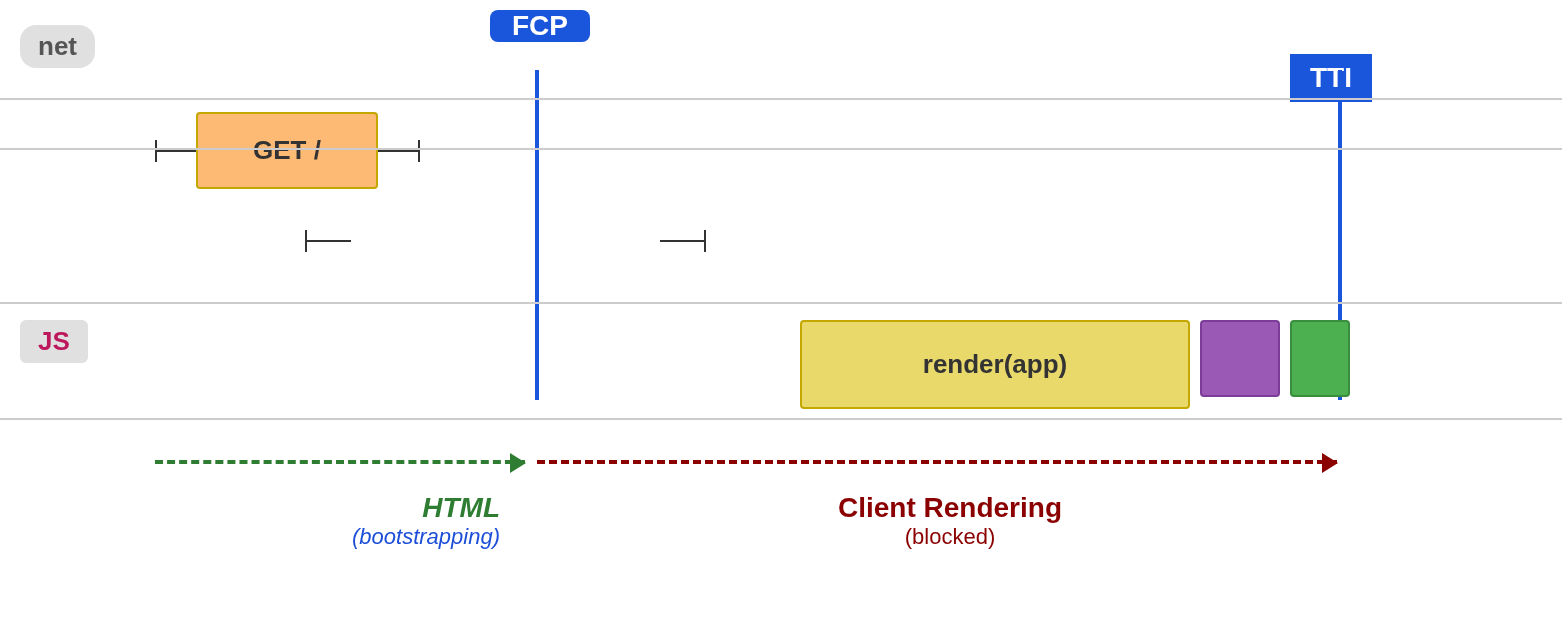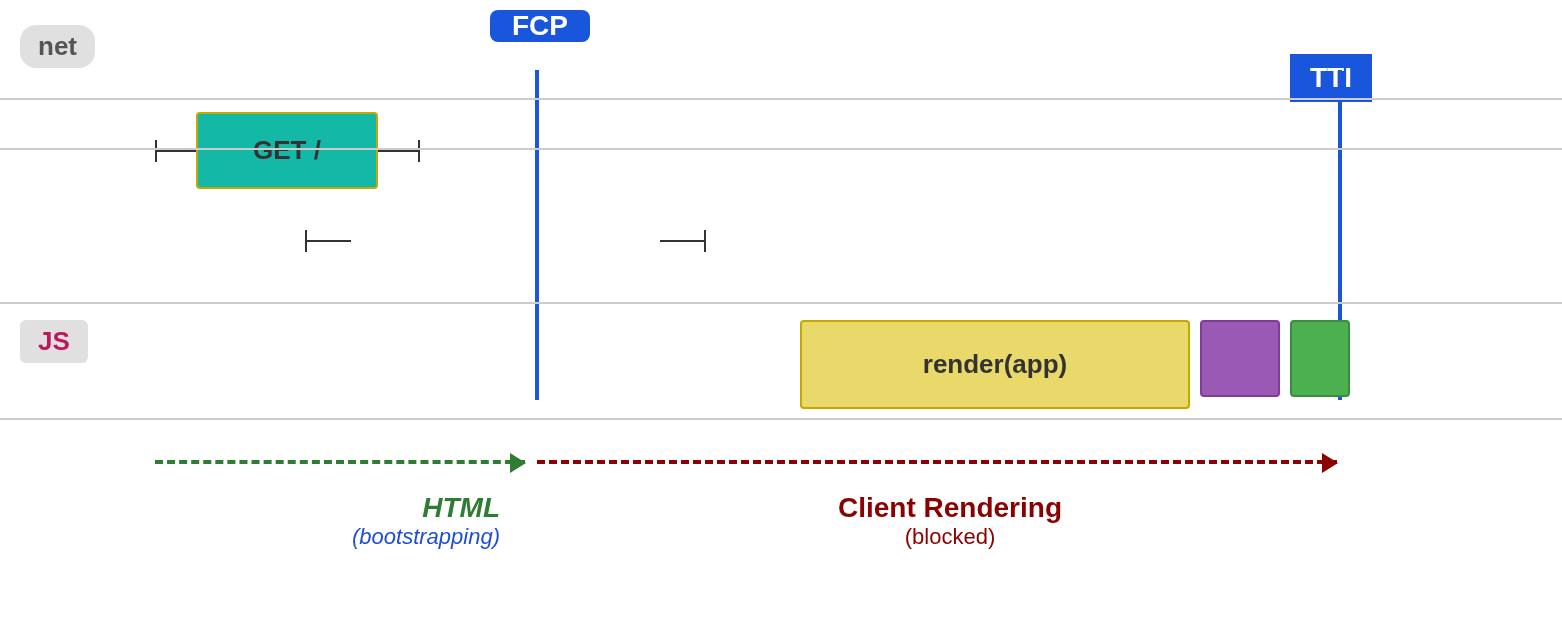--- a/index.html
+++ b/index.html
@@ -87,21 +87,21 @@
       background: #ccc;
     }
 
     
     .get-root-box {
       position: absolute;
       top: 112px;
       left: 196px;
       width: 182px;
       height: 77px;
-      background: #14b8a6;
+      background: #fdba74;
       border: 2px solid #c4a800;
       border-radius: 4px;
       display: flex;
       align-items: center;
       justify-content: center;
       font-size: 26px;
       font-weight: 600;
       color: #333;
     }
 

